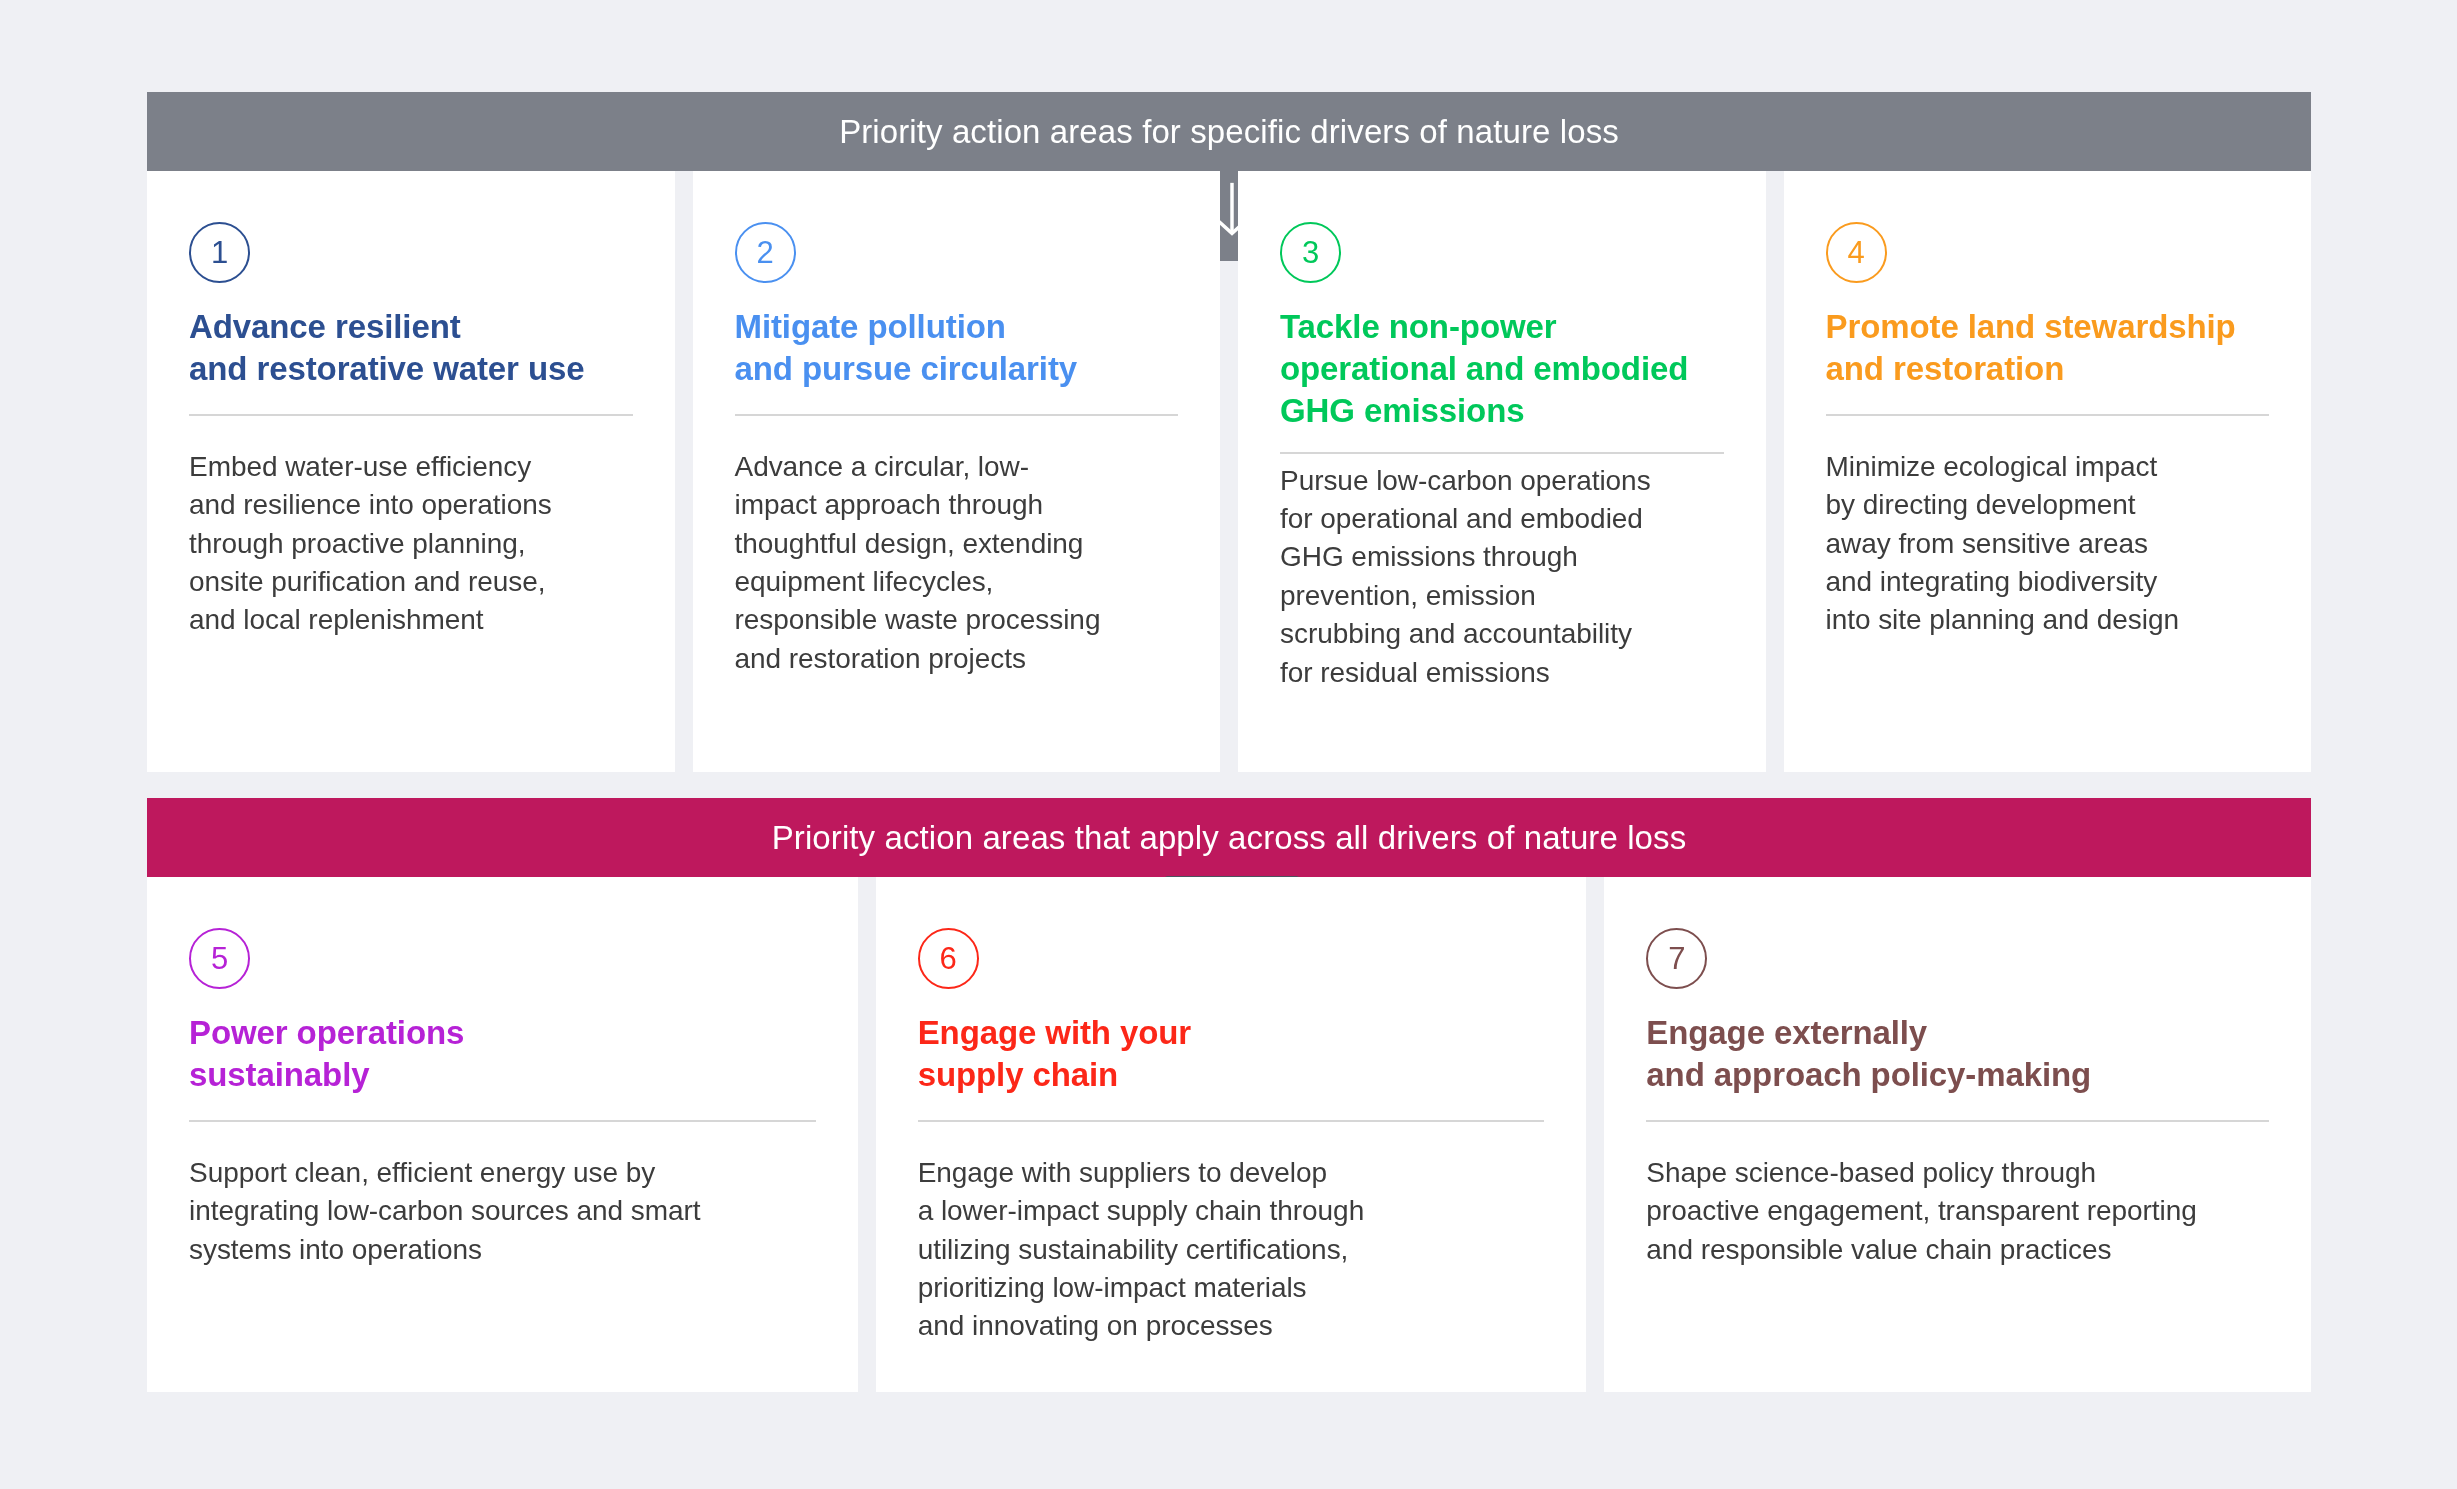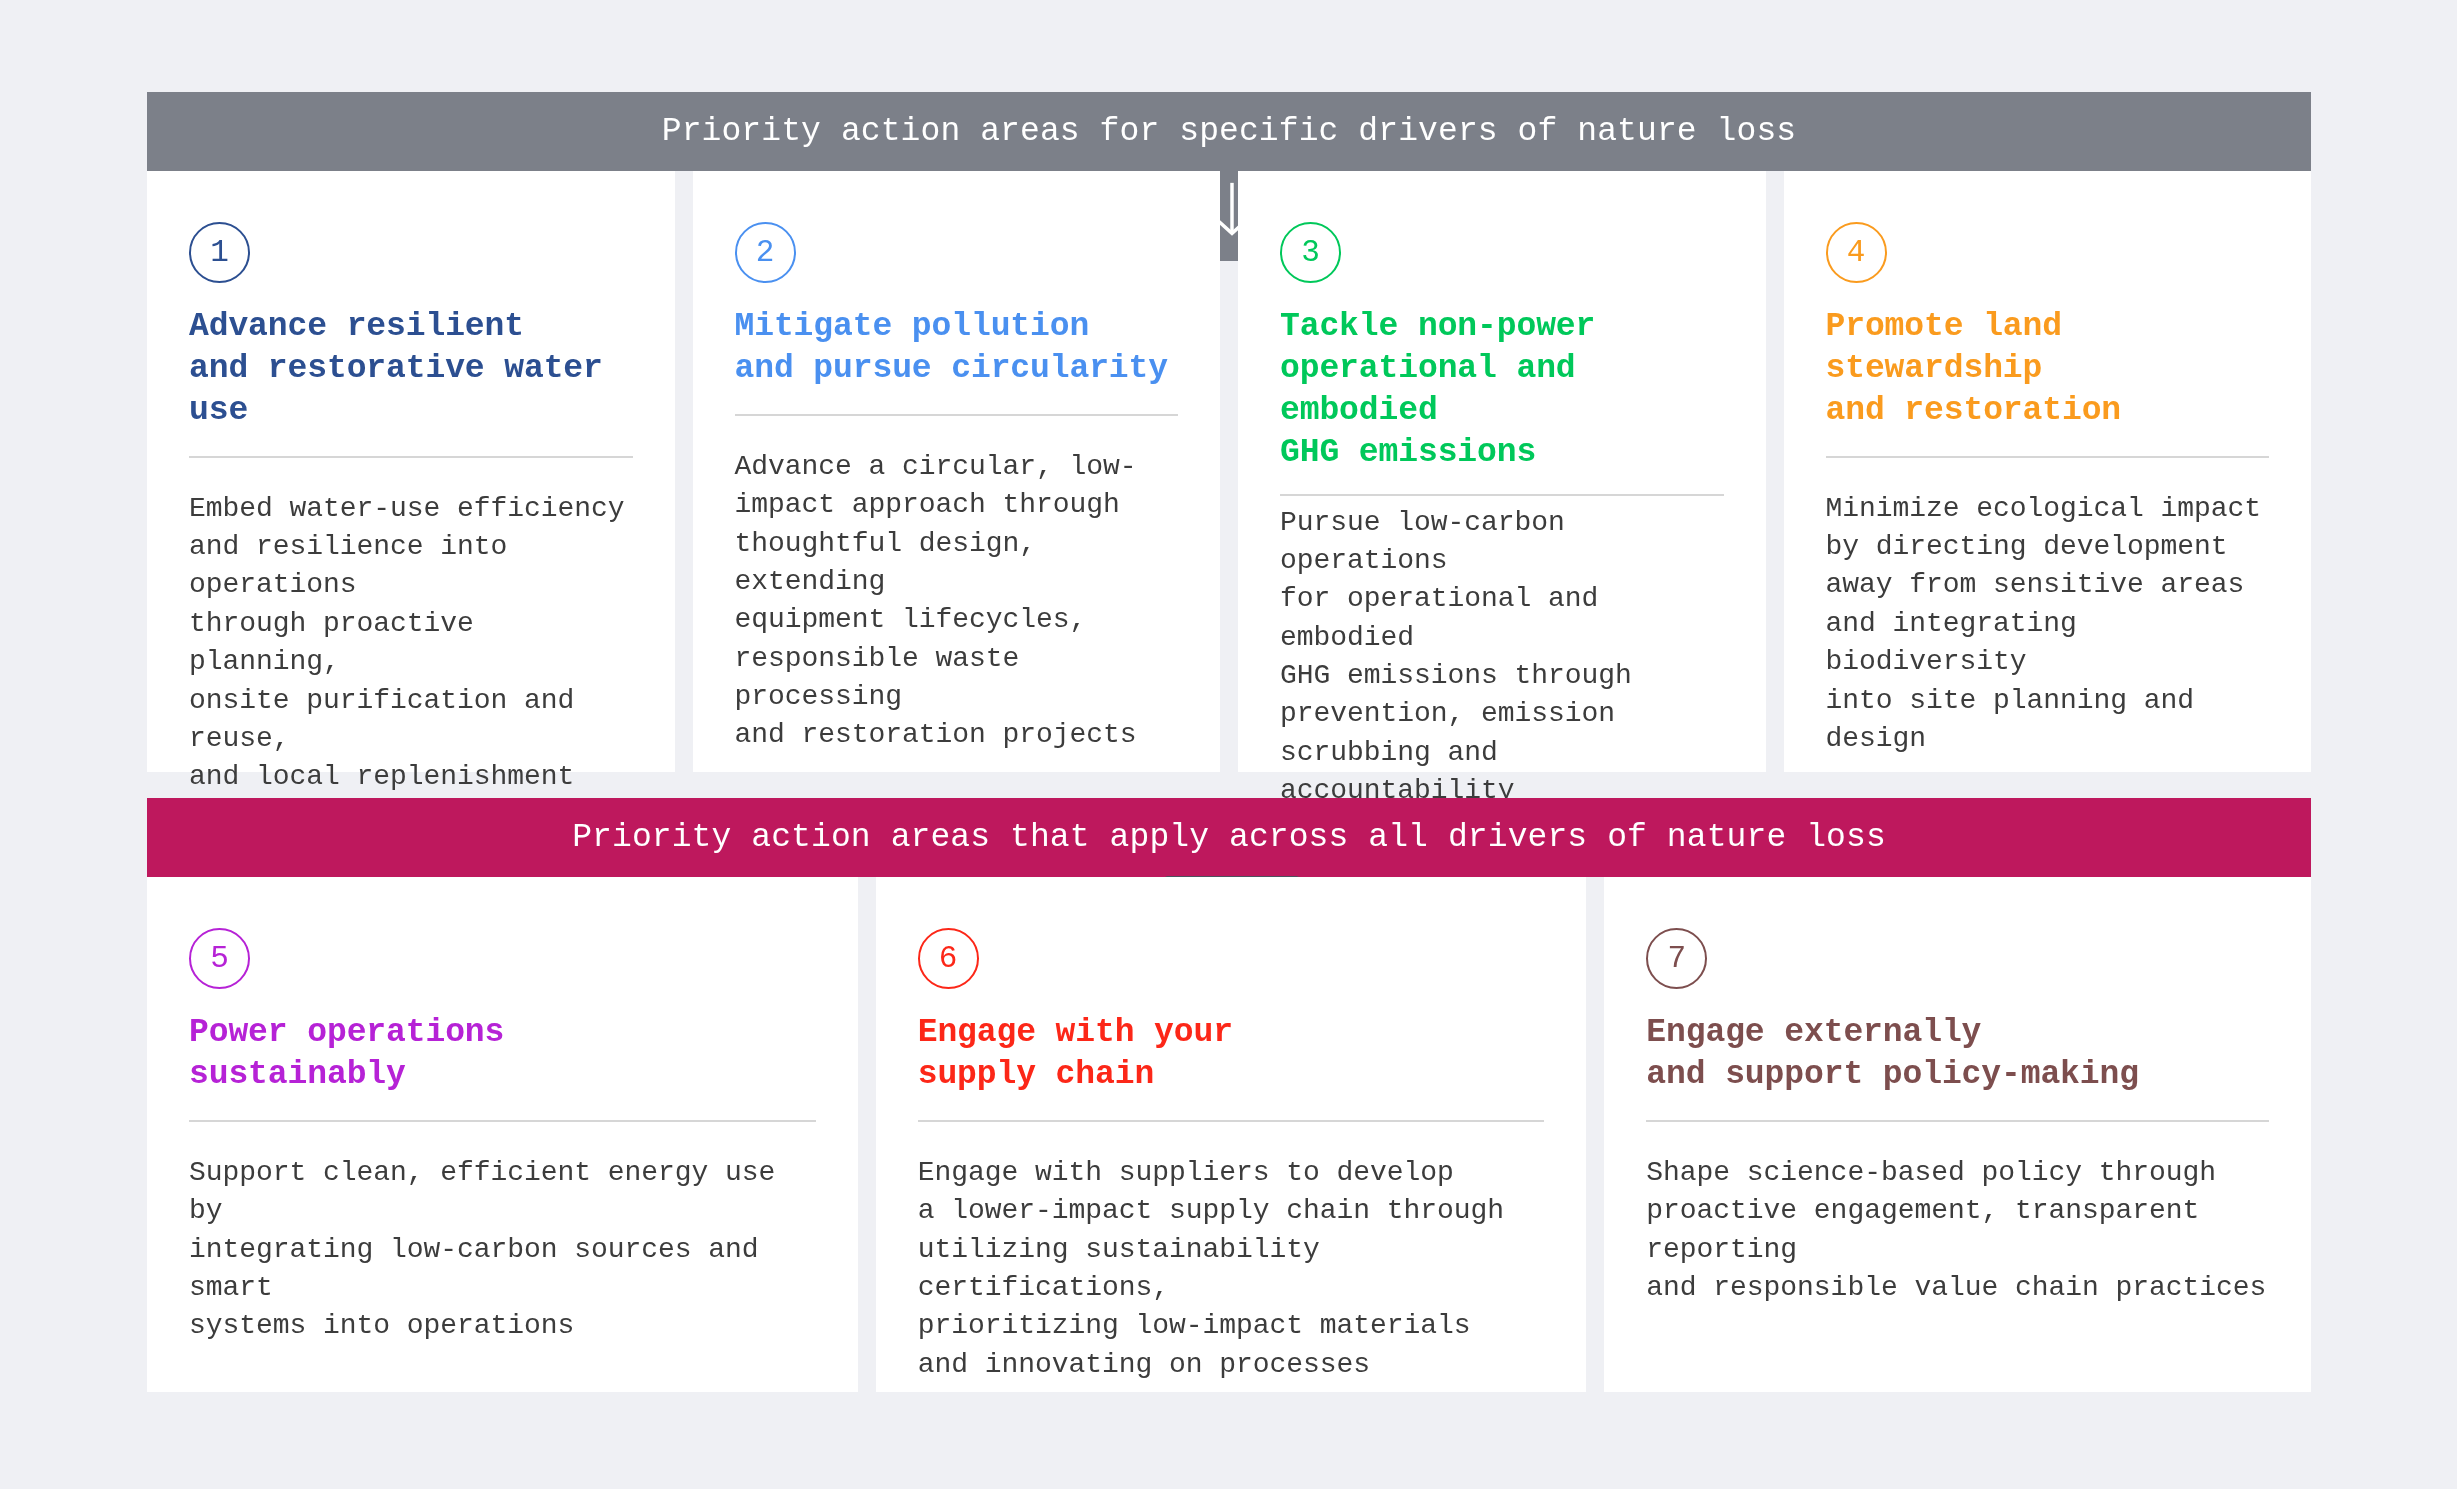--- a/index.html
+++ b/index.html
@@ -10,21 +10,20 @@
     background: #eff0f4;
     font-family: "Liberation Sans", sans-serif;
     overflow: hidden;
   }
 
   #root {
     position: relative;
     width: 2116px;
     height: 1490px;
     background: #eff0f4;
-    font-family: Liberation Mono, monospace;
   }
 
   
   .band {
     position: absolute;
     left: 147px;
     width: 2164px;
     height: 79px;
     display: flex;
     align-items: center;
@@ -244,21 +243,21 @@
 utilizing sustainability certifications,
 prioritizing low-impact materials
 and innovating on processes</div>
     </div>
 
     <div class="card card-7">
       <div class="num-circle" style="color:#7d4e4e">
         <span>7</span>
       </div>
       <div class="card-title" style="color:#7d4e4e">Engage externally
-and support policy-making</div>
+and approach policy-making</div>
       <div class="divider"></div>
       <div class="card-body">Shape science-based policy through
 proactive engagement, transparent reporting
 and responsible value chain practices</div>
     </div>
 
   </div>
 
 </div>
 

